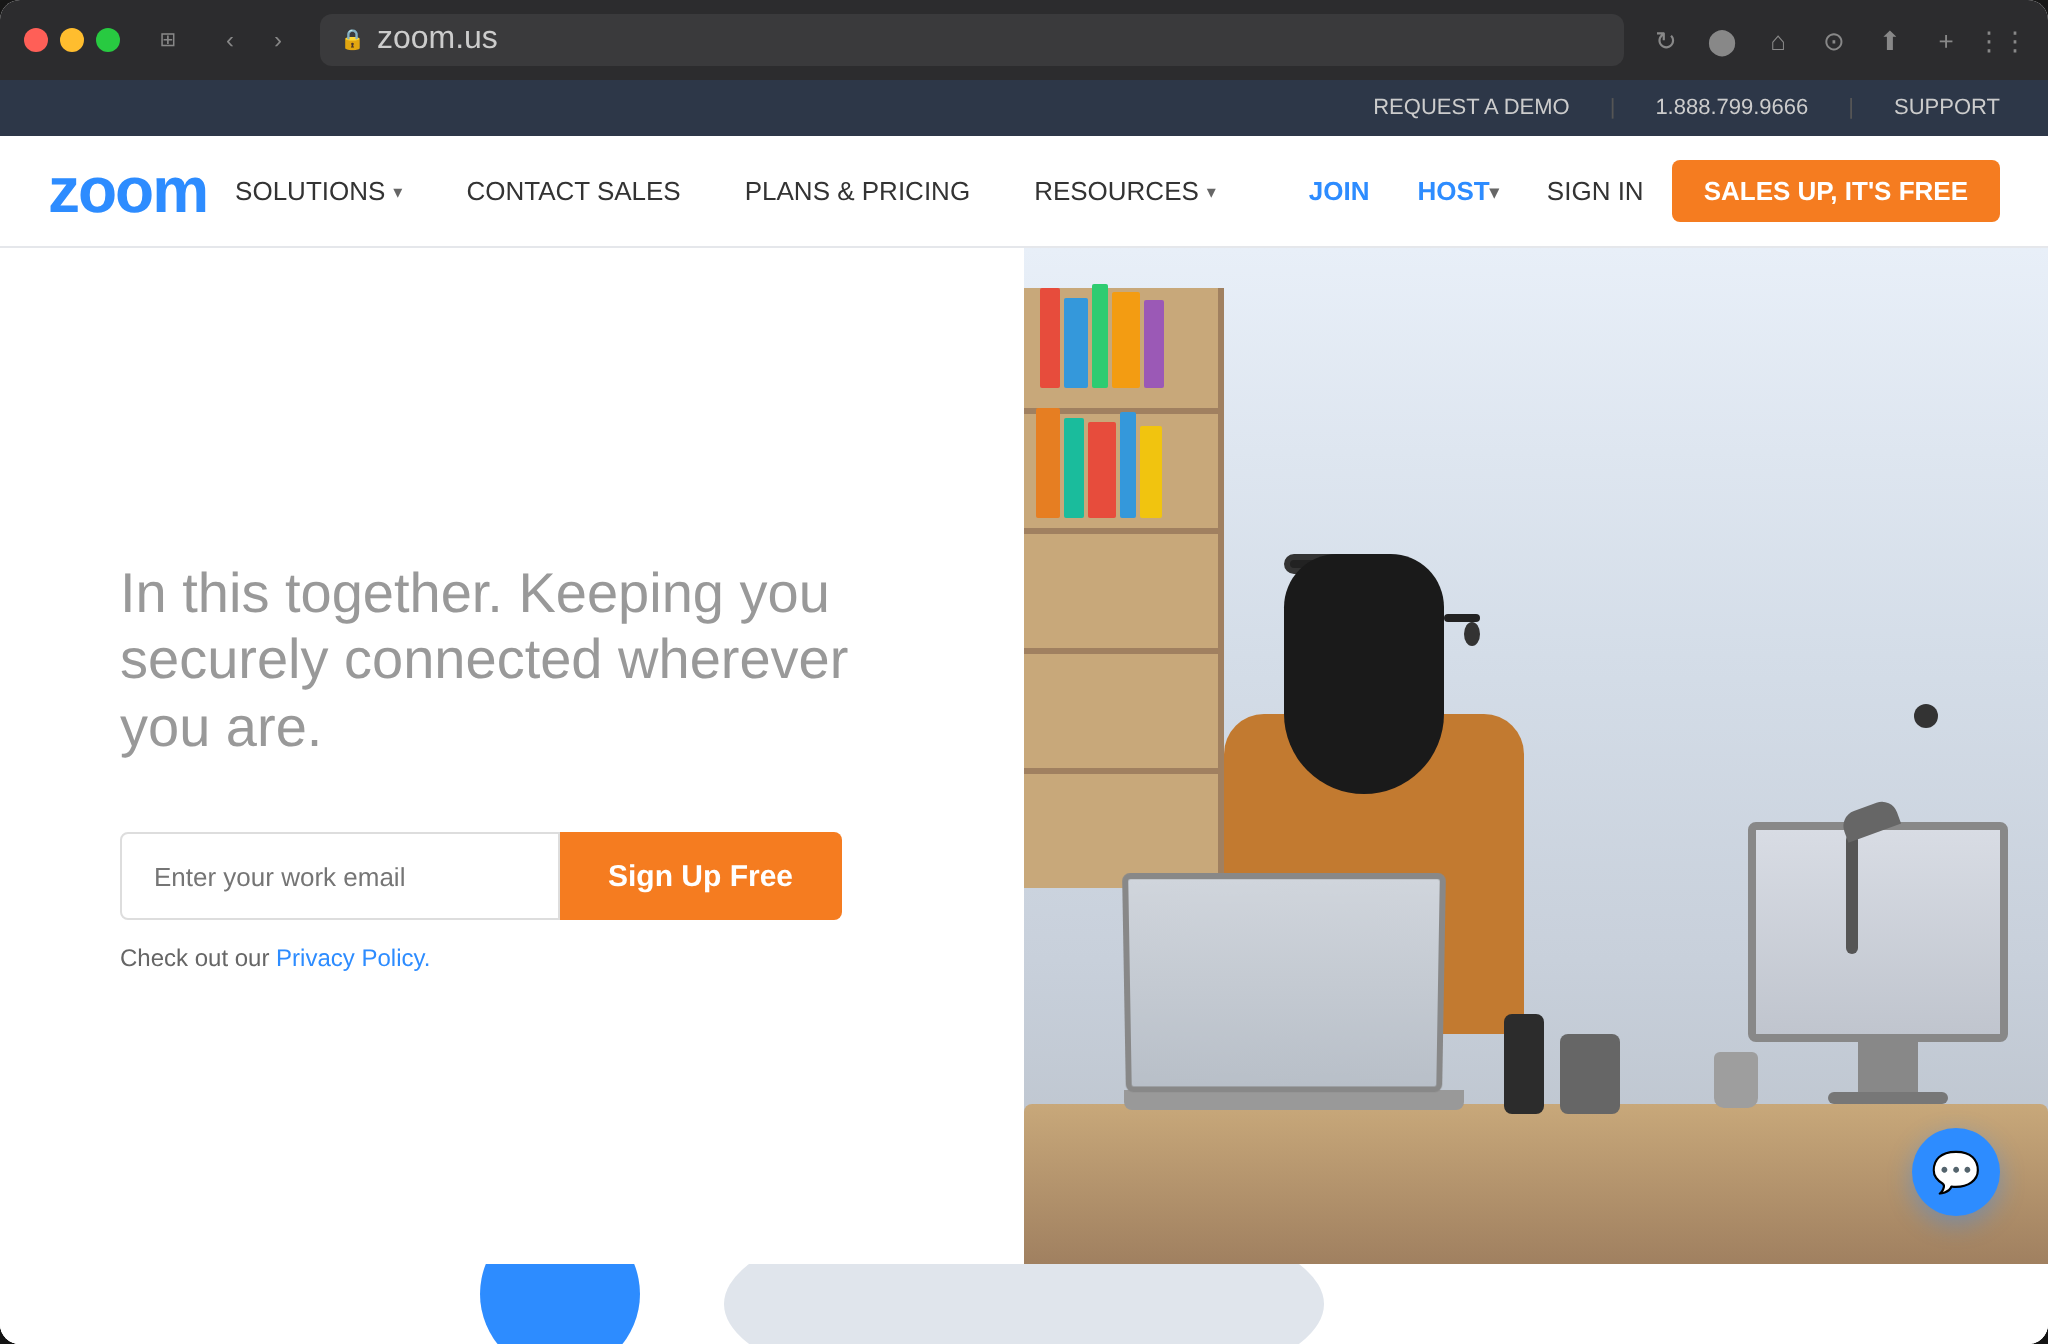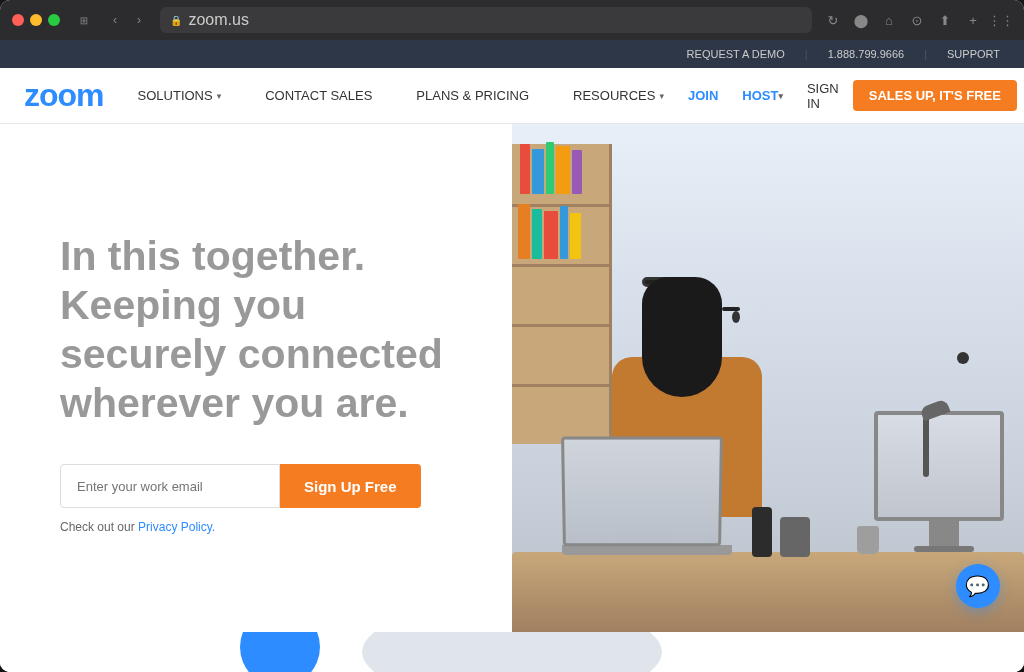--- a/index.html
+++ b/index.html
@@ -144,28 +144,27 @@
       padding: 0 24px;
       height: 56px;
       gap: 0;
     }
 
     .zoom-logo {
       color: #2D8CFF;
       font-size: 32px;
       font-weight: 700;
       letter-spacing: -1px;
-      margin-right: 20px;
       font-family: 'Arial', sans-serif;
     }
 
     .nav-links {
       display: flex;
       align-items: flex-start;
-      gap: 16px;
+      gap: 4px;
       flex: 1;
     }
 
     .nav-link {
       color: #333;
       font-size: 13px;
       padding: 0 14px;
       height: 56px;
       display: flex;
       align-items: center;
@@ -231,22 +230,22 @@
 
     .hero-left {
       flex: 0 0 50%;
       padding: 50px 40px 40px 60px;
       display: flex;
       flex-direction: column;
       justify-content: center;
     }
 
     .hero-headline {
-      font-size: 41px;
-      font-weight: 700;
+      font-size: 28px;
+      font-weight: 400;
       color: #999;
       line-height: 1.2;
       margin-bottom: 36px;
     }
 
     .hero-form {
       display: flex;
       gap: 0;
       margin-bottom: 12px;
       align-items: flex-end;

